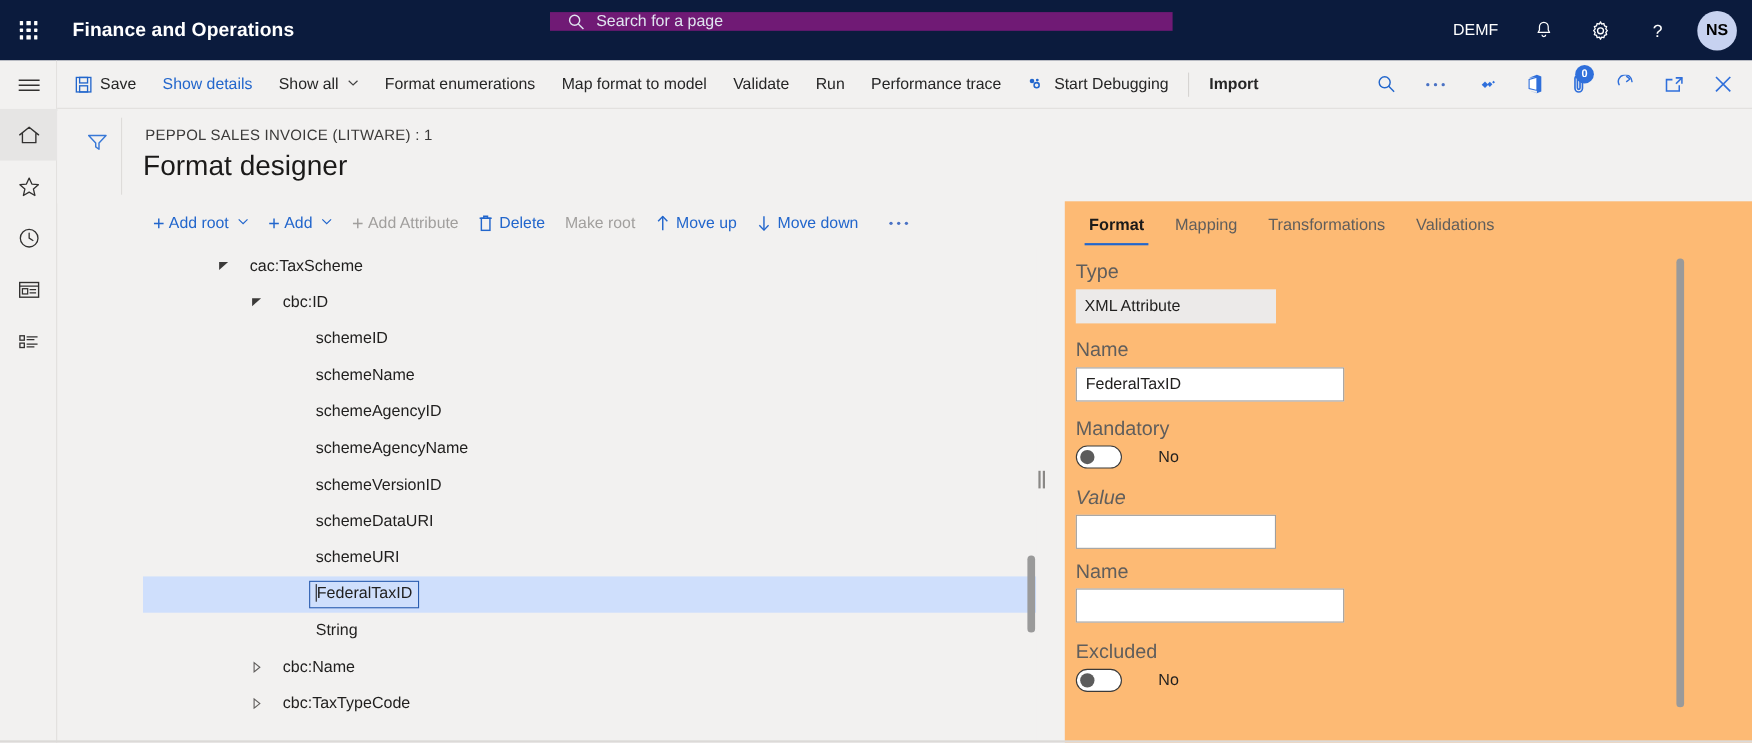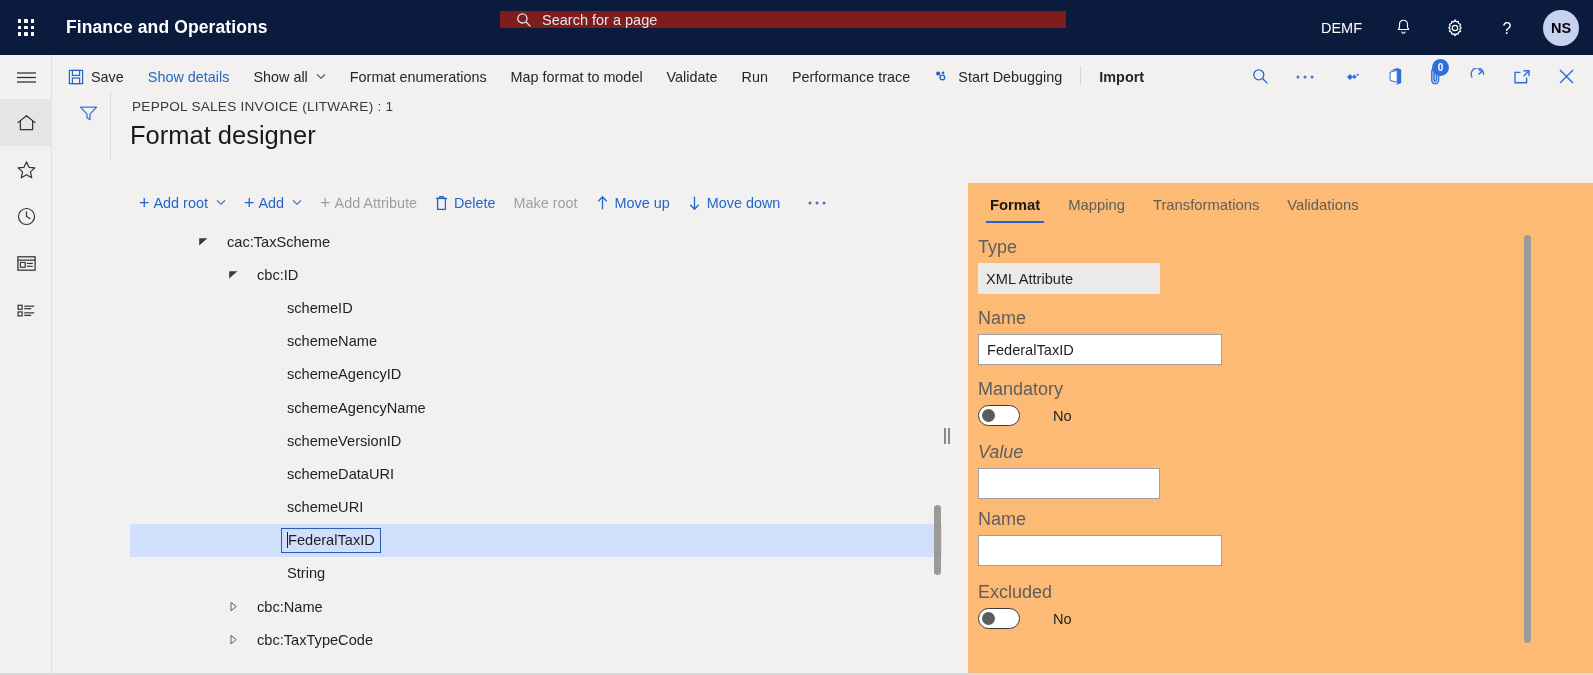--- a/index.html
+++ b/index.html
@@ -24,21 +24,21 @@
     cursor:pointer;
   }
   .waffle-grid{ width:17px; height:17px; display:grid; grid-template-columns:repeat(3,1fr); grid-template-rows:repeat(3,1fr); gap:2.5px;}
   .waffle-grid i{ background:#ffffff; border-radius:0.5px; display:block; width:3.5px; height:3.5px;}
   .appname{
     color:#ffffff; font-size:17.5px; font-weight:bold; margin-left:14px; letter-spacing:.1px;
     white-space:nowrap;
   }
   .searchbox{
     position:absolute; left:500px; top:11px; width:566px; height:17px;
-    background:#7f1d1d; display:flex; align-items:center; padding-left:16px; cursor:text;text-align:right;
+    background:#701a75; display:flex; align-items:center; padding-left:16px; cursor:text;text-align:right;
   }
   .searchbox .sicon{ margin-right:10px; display:flex; }
   .searchbox .stext{ color:#dfe4ef; font-size:14.5px; }
   .topright{
     position:absolute; right:14px; top:0; height:55px; display:flex; align-items:center; gap:0px;
   }
   .topright .tr-item{
     height:55px; display:flex; align-items:center; justify-content:center;
     color:#ffffff; cursor:pointer; padding:14px 16px; font-size:14.5px;
   }
@@ -80,21 +80,21 @@
   .cmd.iconly{ padding:0 13px; }
   .badge-wrap{ position:relative; display:flex; align-items:center;}
   .badge{
     position:absolute; right:-6px; top:-8px; width:17px; height:17px; border-radius:50%;
     background:#2f6fdb; color:#fff; font-size:10px; display:flex; align-items:center; justify-content:center;
     font-weight:600;
   }
 
   
   .pagehead{
-    position:absolute; left:52px; top:85px; width:1541px; height:84px; background:#f2f1f0;
+    position:absolute; left:52px; top:101px; width:1541px; height:84px; background:#f2f1f0;
   }
   .filtericon{
     position:absolute; left:18px; top:13px; width:36px; height:30px;
     display:flex; align-items:center; justify-content:center; cursor:pointer;
   }
   .headdiv{ position:absolute; left:58px; top:6px; width:1px; height:70px; background:#dedcda;}
   .breadcrumb{
     position:absolute; left:80px; top:14px; font-size:13.6px; color:#3b3a39; letter-spacing:.25px;
   }
   .pagetitle{

